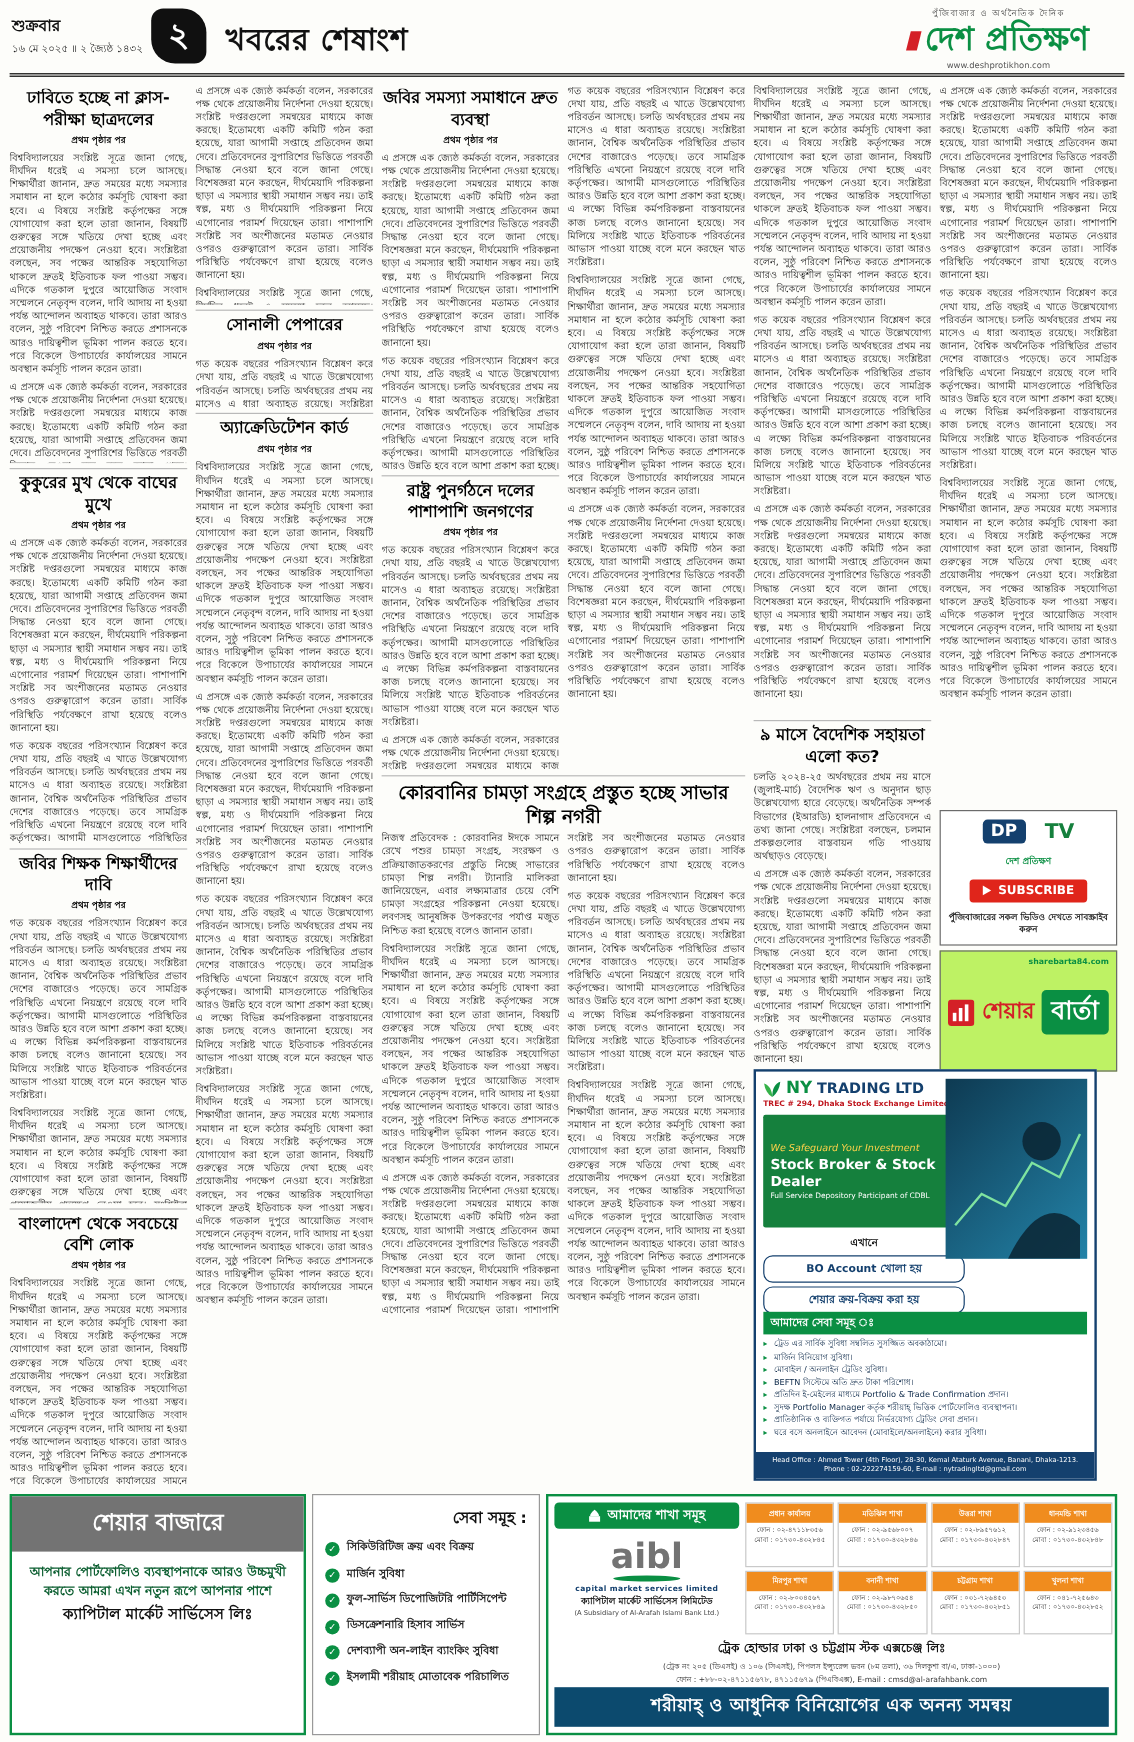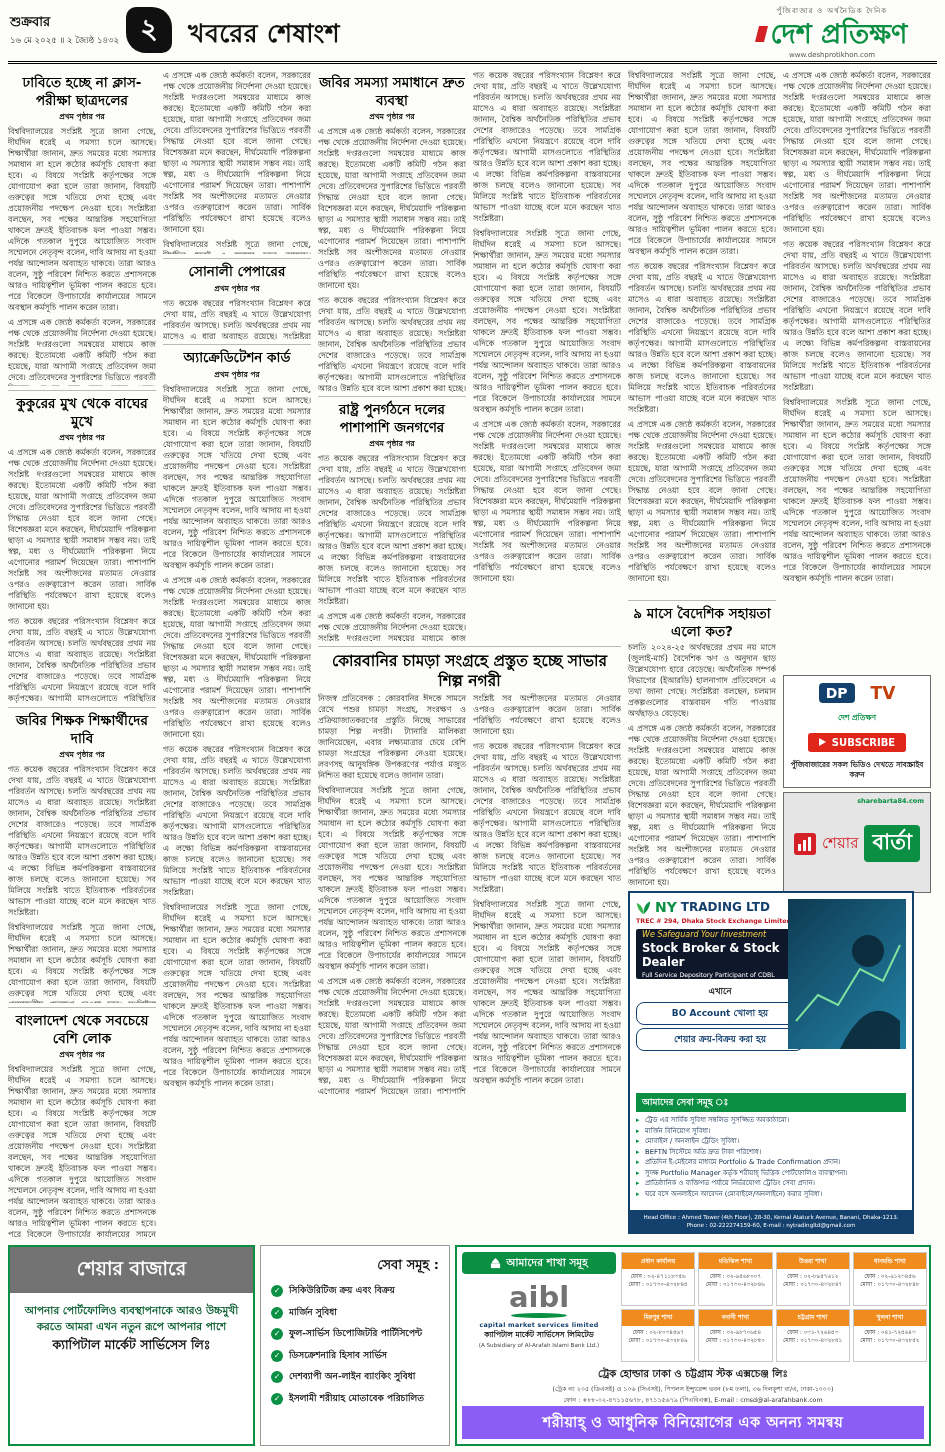--- a/index.html
+++ b/index.html
@@ -32,42 +32,42 @@
   .abody { flex:1; overflow:hidden; font-size:8px; line-height:11px; text-align:justify; color:#1c1c1c; }
   .abody p { margin-bottom:4px; }
   .wide { width:303px; }
   .wide .abody { column-count:2; column-gap:7px; }
 
   
   .ad-dptv { position:absolute; border:1.5px solid #6b6b6b; background:#fff; display:flex; flex-direction:column;
              align-items:center; justify-content:space-between; padding:7px 6px; }
   .dp-logo-row { display:flex; align-items:center; gap:16px; }
   .dp-box { background:#14406e; color:#fff; font-weight:800; font-size:14px; padding:2px 7px; border-radius:4px; }
-  .dp-tv { color:#c2410c; font-weight:800; font-size:17px; }
+  .dp-tv { color:#15803d; font-weight:800; font-size:17px; }
   .dp-brand { font-size:7.5px; color:#0a8f43; font-weight:bold; margin-top:1px; }
   .dp-sub { background:#e0251b; color:#fff; font-size:10px; font-weight:bold; padding:4px 11px; border-radius:3px;
             display:flex; gap:6px; align-items:center; }
   .dp-play { width:0; height:0; border-left:7px solid #fff; border-top:4.5px solid transparent; border-bottom:4.5px solid transparent; }
   .dp-tag { font-size:7.3px; text-align:center; line-height:10px; font-weight:bold; color:#222; }
 
   
-  .ad-sb { position:absolute; border:1.5px solid #6b6b6b; background:#e5e5e5; }
+  .ad-sb { position:absolute; border:1.5px solid #6b6b6b; background:#bef264; }
   .sb-site { position:absolute; top:4px; right:6px; font-size:6.5px; color:#0a8f43; font-weight:bold; }
   .sb-row { display:flex; align-items:center; justify-content:center; gap:6px; margin-top:32px; }
-  .sb-t1 { font-size:15px; font-weight:400; color:#d42027; }
+  .sb-t1 { font-size:18px; font-weight:700; color:#d42027; }
   .sb-t2 { font-size:21px; font-weight:800; color:#fff; background:#0a8f43; padding:1px 8px; border-radius:4px; }
 
   
   .ad-ny { position:absolute; border:2px solid #14406e; background:#fff; }
   .ny-left { position:absolute; left:6px; top:6px; width:168px; }
   .ny-logo-row { display:flex; align-items:center; gap:4px; }
   .ny-name1 { font-size:14px; font-weight:800; color:#0a8f43; }
   .ny-name2 { font-size:12px; font-weight:800; color:#14406e; }
   .ny-trec { font-size:6.3px; color:#c01820; font-weight:bold; margin:2px 0 5px; }
-  .ny-navy { background:#0f172a; color:#fff; padding:1px 6px; border-radius:2px; }
+  .ny-navy { background:#15803d; color:#fff; padding:23px 6px; border-radius:2px; }
   .ny-safe { font-size:8px; font-style:italic; color:#ffd24a; }
   .ny-broker { font-size:11.5px; font-weight:700; margin:2px 0; }
   .ny-cdbl { font-size:6.2px; }
   .ny-here { font-size:8.5px; font-weight:bold; margin:6px 0 1px; text-align:center; }
   .ny-box { border:1.5px solid #14406e; border-radius:8px; font-size:9px; font-weight:bold; color:#14406e;
             text-align:center; padding:3px 4px; margin:3px 0; }
   .ny-photo { position:absolute; top:6px; right:6px; width:118px; height:150px;
               background:linear-gradient(135deg,#0e3a52,#2383a8); }
   .ny-svc { position:absolute; left:6px; right:6px; top:200px; bottom:28px; overflow:hidden; }
   .ny-svc-hd { background:#0a8f43; color:#fff; font-size:9px; font-weight:bold; padding:2px 6px; margin-bottom:3px; }
@@ -105,21 +105,21 @@
   .al-sub { font-size:5.6px; color:#444; margin-top:1px; }
   .branch-grid { position:absolute; left:164px; top:5px; width:306px; height:110px; display:grid;
                  grid-template-columns:repeat(4,1fr); grid-template-rows:repeat(2,1fr); gap:3px; }
   .branch { border:1px solid #c9c9c9; overflow:hidden; background:#fff; }
   .b-hd { background:#f08c1e; color:#fff; font-size:6px; font-weight:bold; text-align:center; padding:2.5px 1px; }
   .b-bd { font-size:5.6px; line-height:8px; text-align:center; padding:2.5px 1px; color:#333; }
   .trek { position:absolute; left:0; top:119px; width:100%; text-align:center; }
   .trek1 { font-size:10px; font-weight:800; color:#111; }
   .trek2 { font-size:6.3px; color:#333; margin-top:1px; }
   .trek3 { font-size:6.3px; color:#333; }
-  .slogan { position:absolute; left:5px; right:5px; bottom:5px; height:33px; background:#8b5cf6; color:#fff;
+  .slogan { position:absolute; left:5px; right:5px; bottom:5px; height:33px; background:#0c4a6e; color:#fff;
             font-size:14.5px; font-weight:800; text-align:center; line-height:33px; letter-spacing:.5px; }
 </style>
 </head>
 <body>
 
 <div class="page">
 
   <div class="hdr">
     <div class="hdr-day">শুক্রবার</div>
     <div class="hdr-date">১৬ মে ২০২৫ ॥ ২ জ্যৈষ্ঠ ১৪৩২</div>

